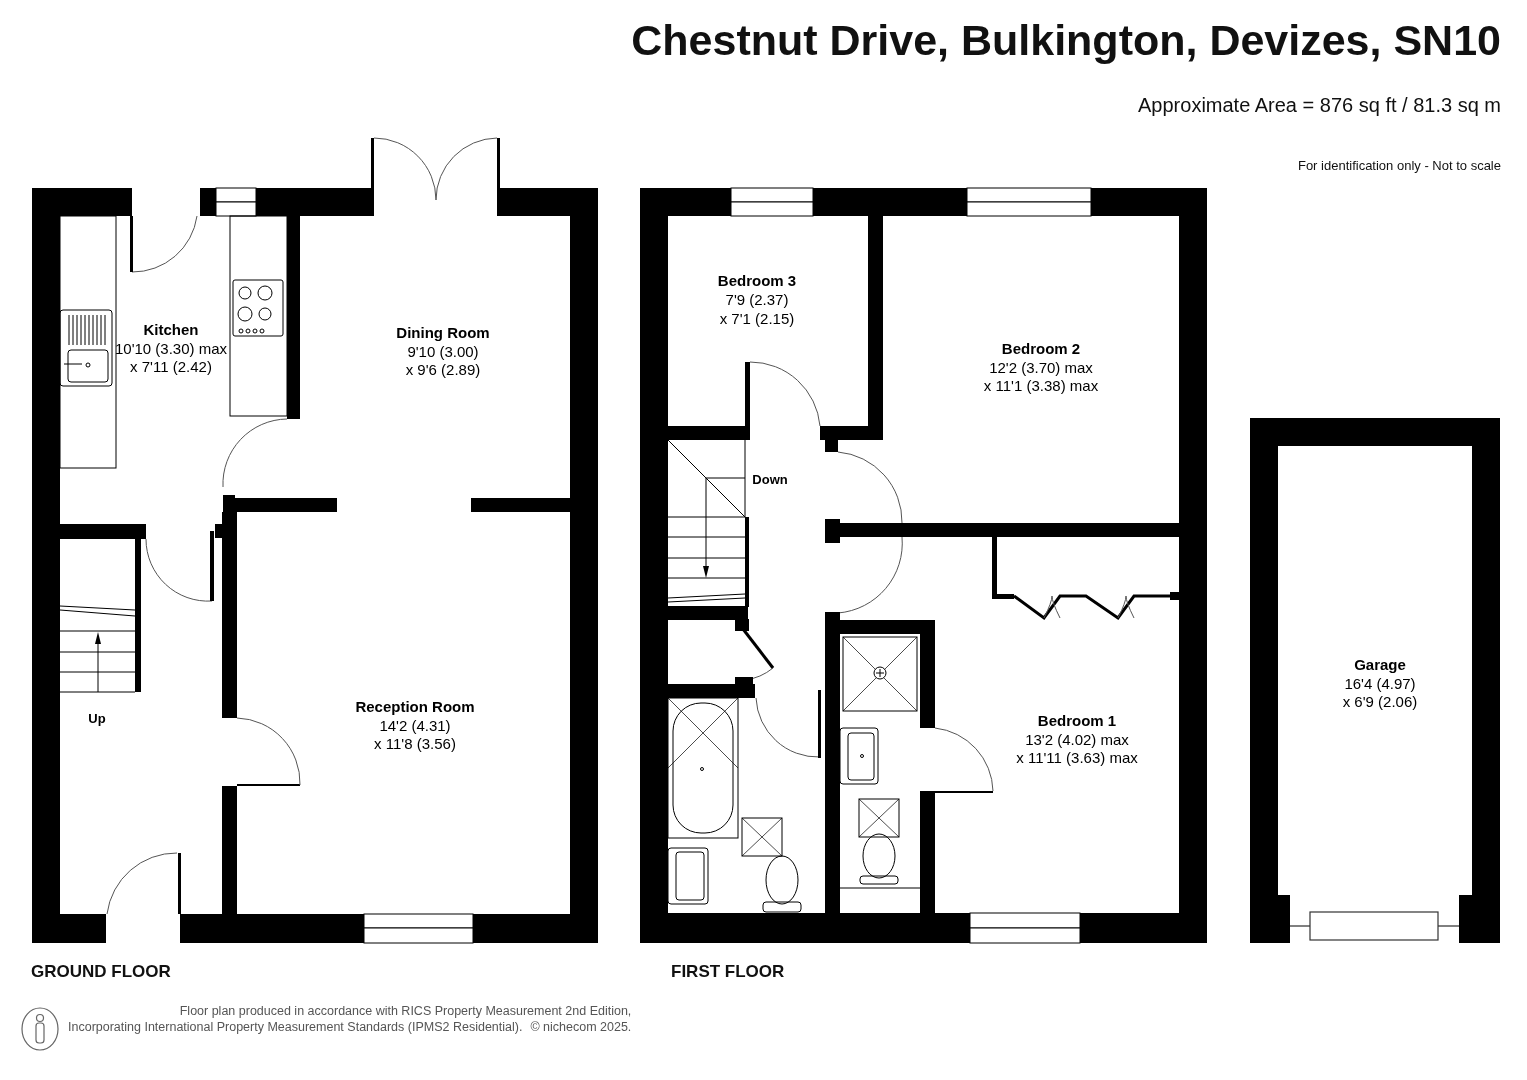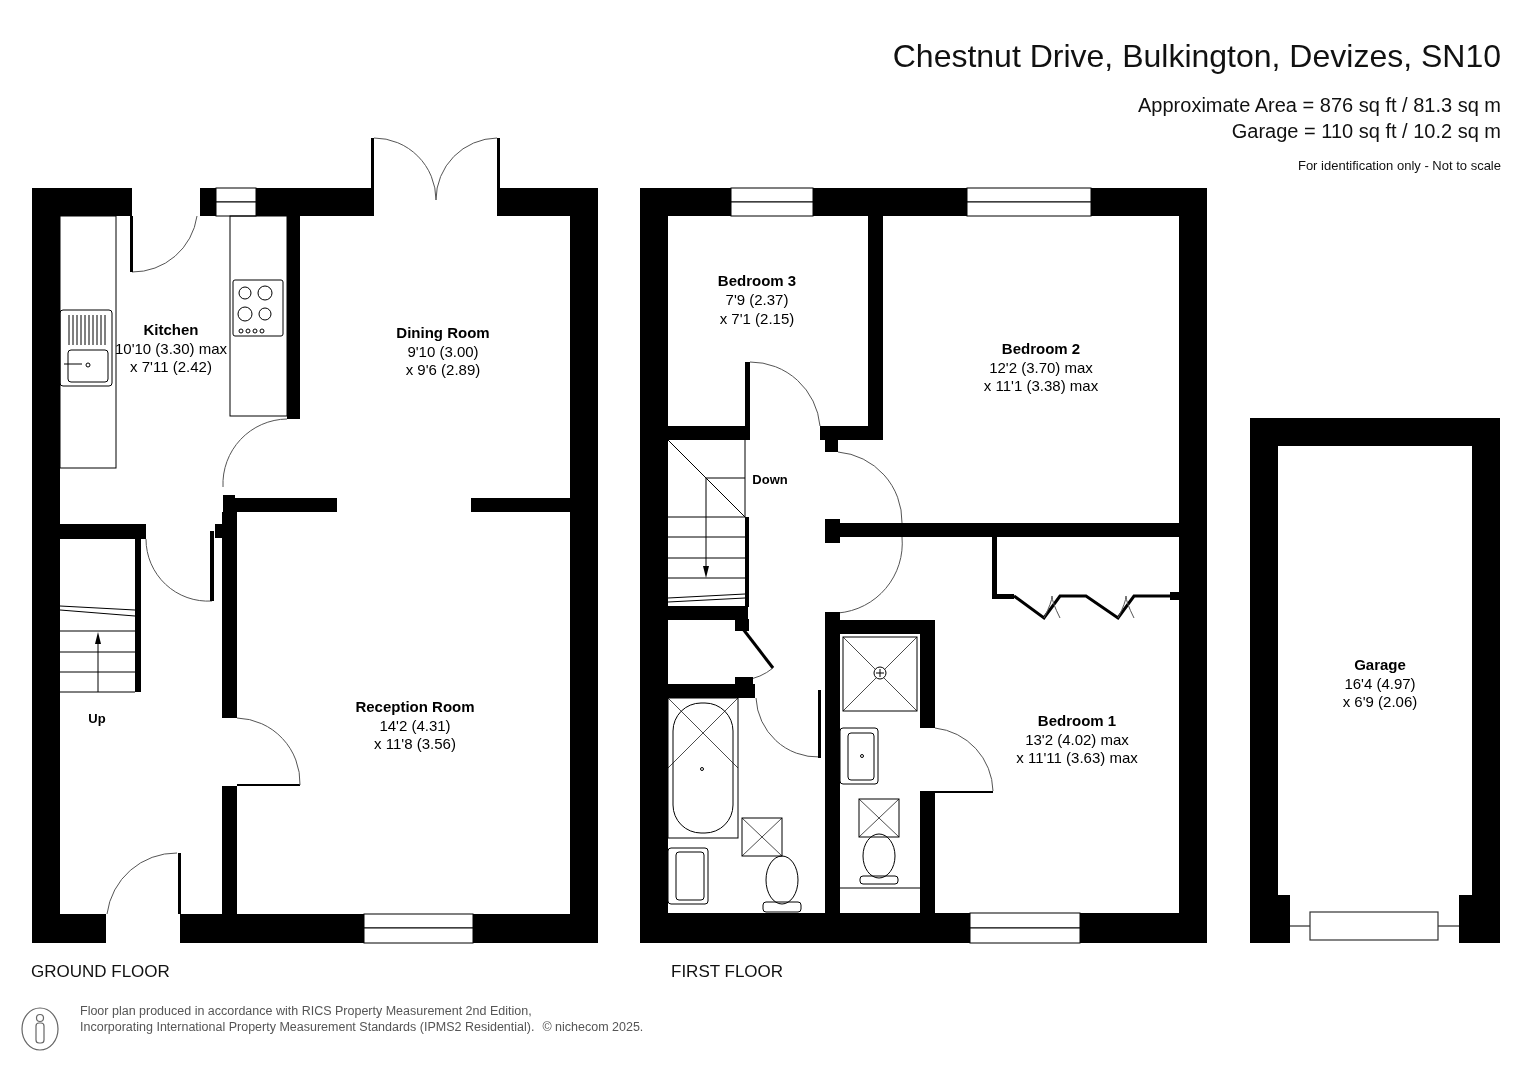--- a/index.html
+++ b/index.html
@@ -1,39 +1,38 @@
 <!DOCTYPE html>
 <html><head>
 <meta charset="utf-8">
 <style>
   html, body { margin:0; padding:0; background:#ffffff; }
   body { width:1527px; height:1080px; position:relative; overflow:hidden; font-family:"Liberation Sans", sans-serif; color:#111; }
   .hdr { position:absolute; right:26px; text-align:right; }
-  .title { top:38px; font-size:32px; font-weight:normal; letter-spacing:0px; }
+  .title { top:16px; font-size:43px; font-weight:bold; letter-spacing:0px; }
   .area { top:92px; font-size:20px; line-height:26px; }
   .note { top:158px; font-size:13px; }
-  .floor-label { position:absolute; top:962px; font-size:17px; font-weight:normal; }
+  .floor-label { position:absolute; top:962px; font-size:17px; font-weight:bold; }
   .footer { position:absolute; left:20px; top:1006px; display:flex; align-items:flex-start; }
-  .footer-text { font-size:12.5px; color:#555; line-height:15.5px; margin-left:20px; margin-top:-2px; }
+  .footer-text { font-size:12.5px; color:#555; line-height:15.5px; margin-left:8px; margin-top:-2px;text-align:right; }
   .copy { margin-left:8px; }
   svg#plan { position:absolute; left:0; top:0; }
   .room-name { font-weight:bold; font-size:15px; }
   .room-dim { font-size:15px; }
   .w { fill:#000; }
   .ln { stroke:#000; stroke-width:1; fill:none; }
   .arc { stroke:#555; stroke-width:1; fill:none; }
   .win { fill:#fff; stroke:#000; stroke-width:1; }
 </style>
 </head>
 <body>
 
 <div class="hdr title">Chestnut Drive, Bulkington, Devizes, SN10</div>
 <div class="hdr area">
   <div>Approximate Area = 876 sq ft / 81.3 sq m</div>
-  <div>Garage = 110 sq ft / 10.2 sq m</div>
 </div>
 <div class="hdr note">For identification only - Not to scale</div>
 
 <svg id="plan" width="1527" height="1080" viewBox="0 0 1527 1080">
 
   <g>
 
     <rect class="w" x="32" y="188" width="28" height="755"></rect>
 
     <rect class="w" x="32" y="188" width="100" height="28"></rect>

